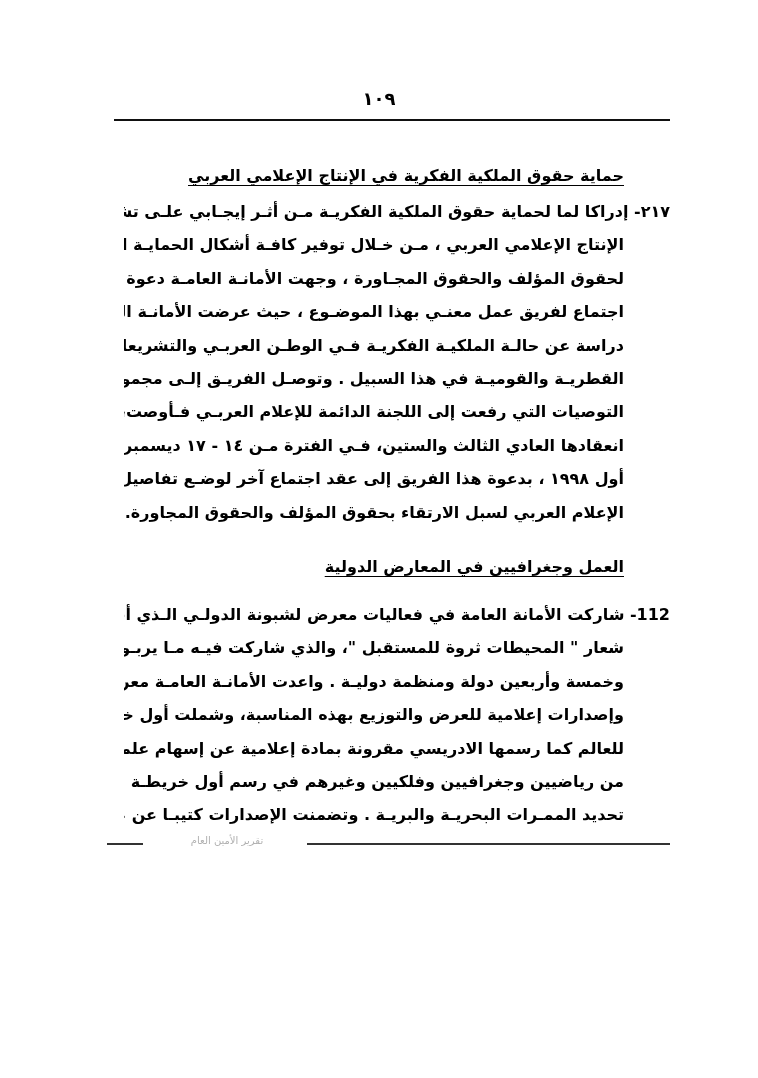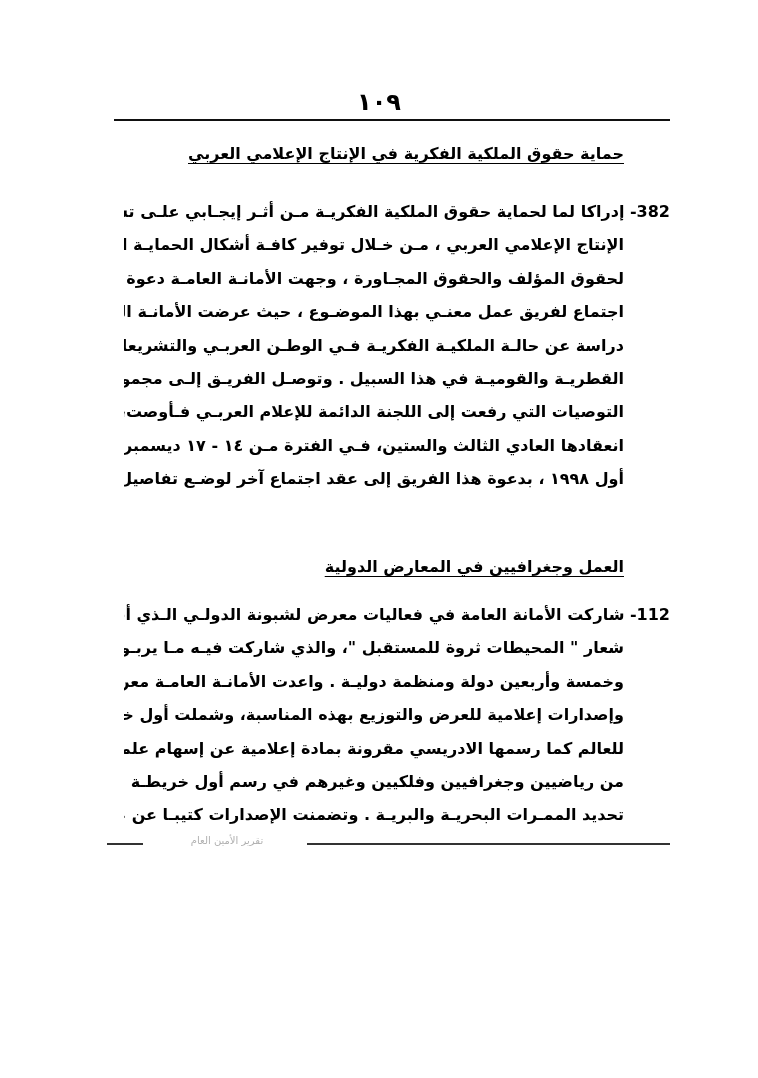--- a/index.html
+++ b/index.html
@@ -14,21 +14,21 @@
       overflow: hidden;
       font-family: "DejaVu Sans", "Liberation Sans", sans-serif;
       color: #000000;
     }
     .page-number {
       position: absolute;
       top: 88px;
       left: 0;
       width: 758px;
       text-align: center;
-      font-size: 24px;
+      font-size: 18px;
       font-weight: bold;
       direction: rtl;
     }
     .rule-top {
       position: absolute;
       top: 119px;
       left: 114px;
       width: 556px;
       height: 0;
       border-top: 2px solid #111;
@@ -36,21 +36,21 @@
     .heading {
       position: absolute;
       right: 134px;
       direction: rtl;
       font-size: 16px;
       font-weight: bold;
       text-decoration: underline;
       text-underline-offset: 4px;
       white-space: nowrap;
     }
-    .heading-1 { top: 144px; }
+    .heading-1 { top: 166px; }
     .heading-2 { top: 557px; }
     .para {
       position: absolute;
       left: 124px;
       right: 134px;
       direction: rtl;
       font-size: 16px;
       font-weight: bold;
     }
     .para .line {
@@ -108,29 +108,30 @@
   </style>
 </head>
 <body>
 
 <div class="page-number">١٠٩</div>
 <div class="rule-top"></div>
 
 <div class="heading heading-1">حماية حقوق الملكية الفكرية في الإنتاج الإعلامي العربي</div>
 
 <div class="para para-1">
-  <div class="line first"><span class="item-num">382-</span> <span>إدراكا لما لحماية حقوق الملكية  الفكريـة مـن أثـر إيجـابي علـى تشـجيع نمـو</span></div>
+  <div class="line first"><span class="item-num">٢١٧-</span> <span>إدراكا لما لحماية حقوق الملكية  الفكريـة مـن أثـر إيجـابي علـى تشـجيع نمـو</span></div>
   <div class="line">الإنتاج الإعلامي العربي ،  مـن خـلال توفير كافـة أشكال الحمايـة المطلوبـة</div>
   <div class="line">لحقوق المؤلف والحقوق المجـاورة ، وجهت الأمانـة العامـة دعوة إلـى عقد</div>
   <div class="line">اجتماع لفريق عمل  معنـي بهذا الموضـوع ، حيث عرضت الأمانـة العامـة</div>
   <div class="line">دراسة عن حالـة الملكيـة الفكريـة فـي الوطـن العربـي والتشريعات والجهود</div>
   <div class="line">القطريـة والقوميـة في هذا السبيل . وتوصـل الفريـق إلـى مجموعـة مـن</div>
   <div class="line">التوصيات التي رفعت إلى اللجنة الدائمة للإعلام  العربـي فـأوصت، فـي دور</div>
   <div class="line">انعقادها العادي الثالث والستين، فـي الفترة مـن ١٤ - ١٧ ديسمبر / كـانون</div>
   <div class="line">أول ١٩٩٨ ، بدعوة هذا الفريق إلى عقد اجتماع آخر  لوضـع تفاصيل رؤيـة</div>
+  <div class="line last">الإعلام العربي لسبل الارتقاء بحقوق المؤلف والحقوق المجاورة.</div>
 </div>
 
 <div class="heading heading-2">العمل وجغرافيين في المعارض الدولية</div>
 
 <div class="para para-2">
   <div class="line first"><span class="item-num">112-</span> <span>شاركت الأمانة العامة في فعاليات معرض  لشبونة الدولـي الـذي أقيـم تحـت</span></div>
   <div class="line">شعار " المحيطات ثروة للمستقبل "، والذي شاركت  فيـه مـا يربـو علـى مائـة</div>
   <div class="line">وخمسة وأربعين دولة ومنظمة  دوليـة . واعدت الأمانـة العامـة معروضـات</div>
   <div class="line">وإصدارات إعلامية  للعرض والتوزيع بهذه  المناسبة، وشملت أول خريطـة</div>
   <div class="line">للعالم كما رسمها الادريسي مقرونة بمادة إعلامية  عن إسهام  علمـاء العـرب</div>

